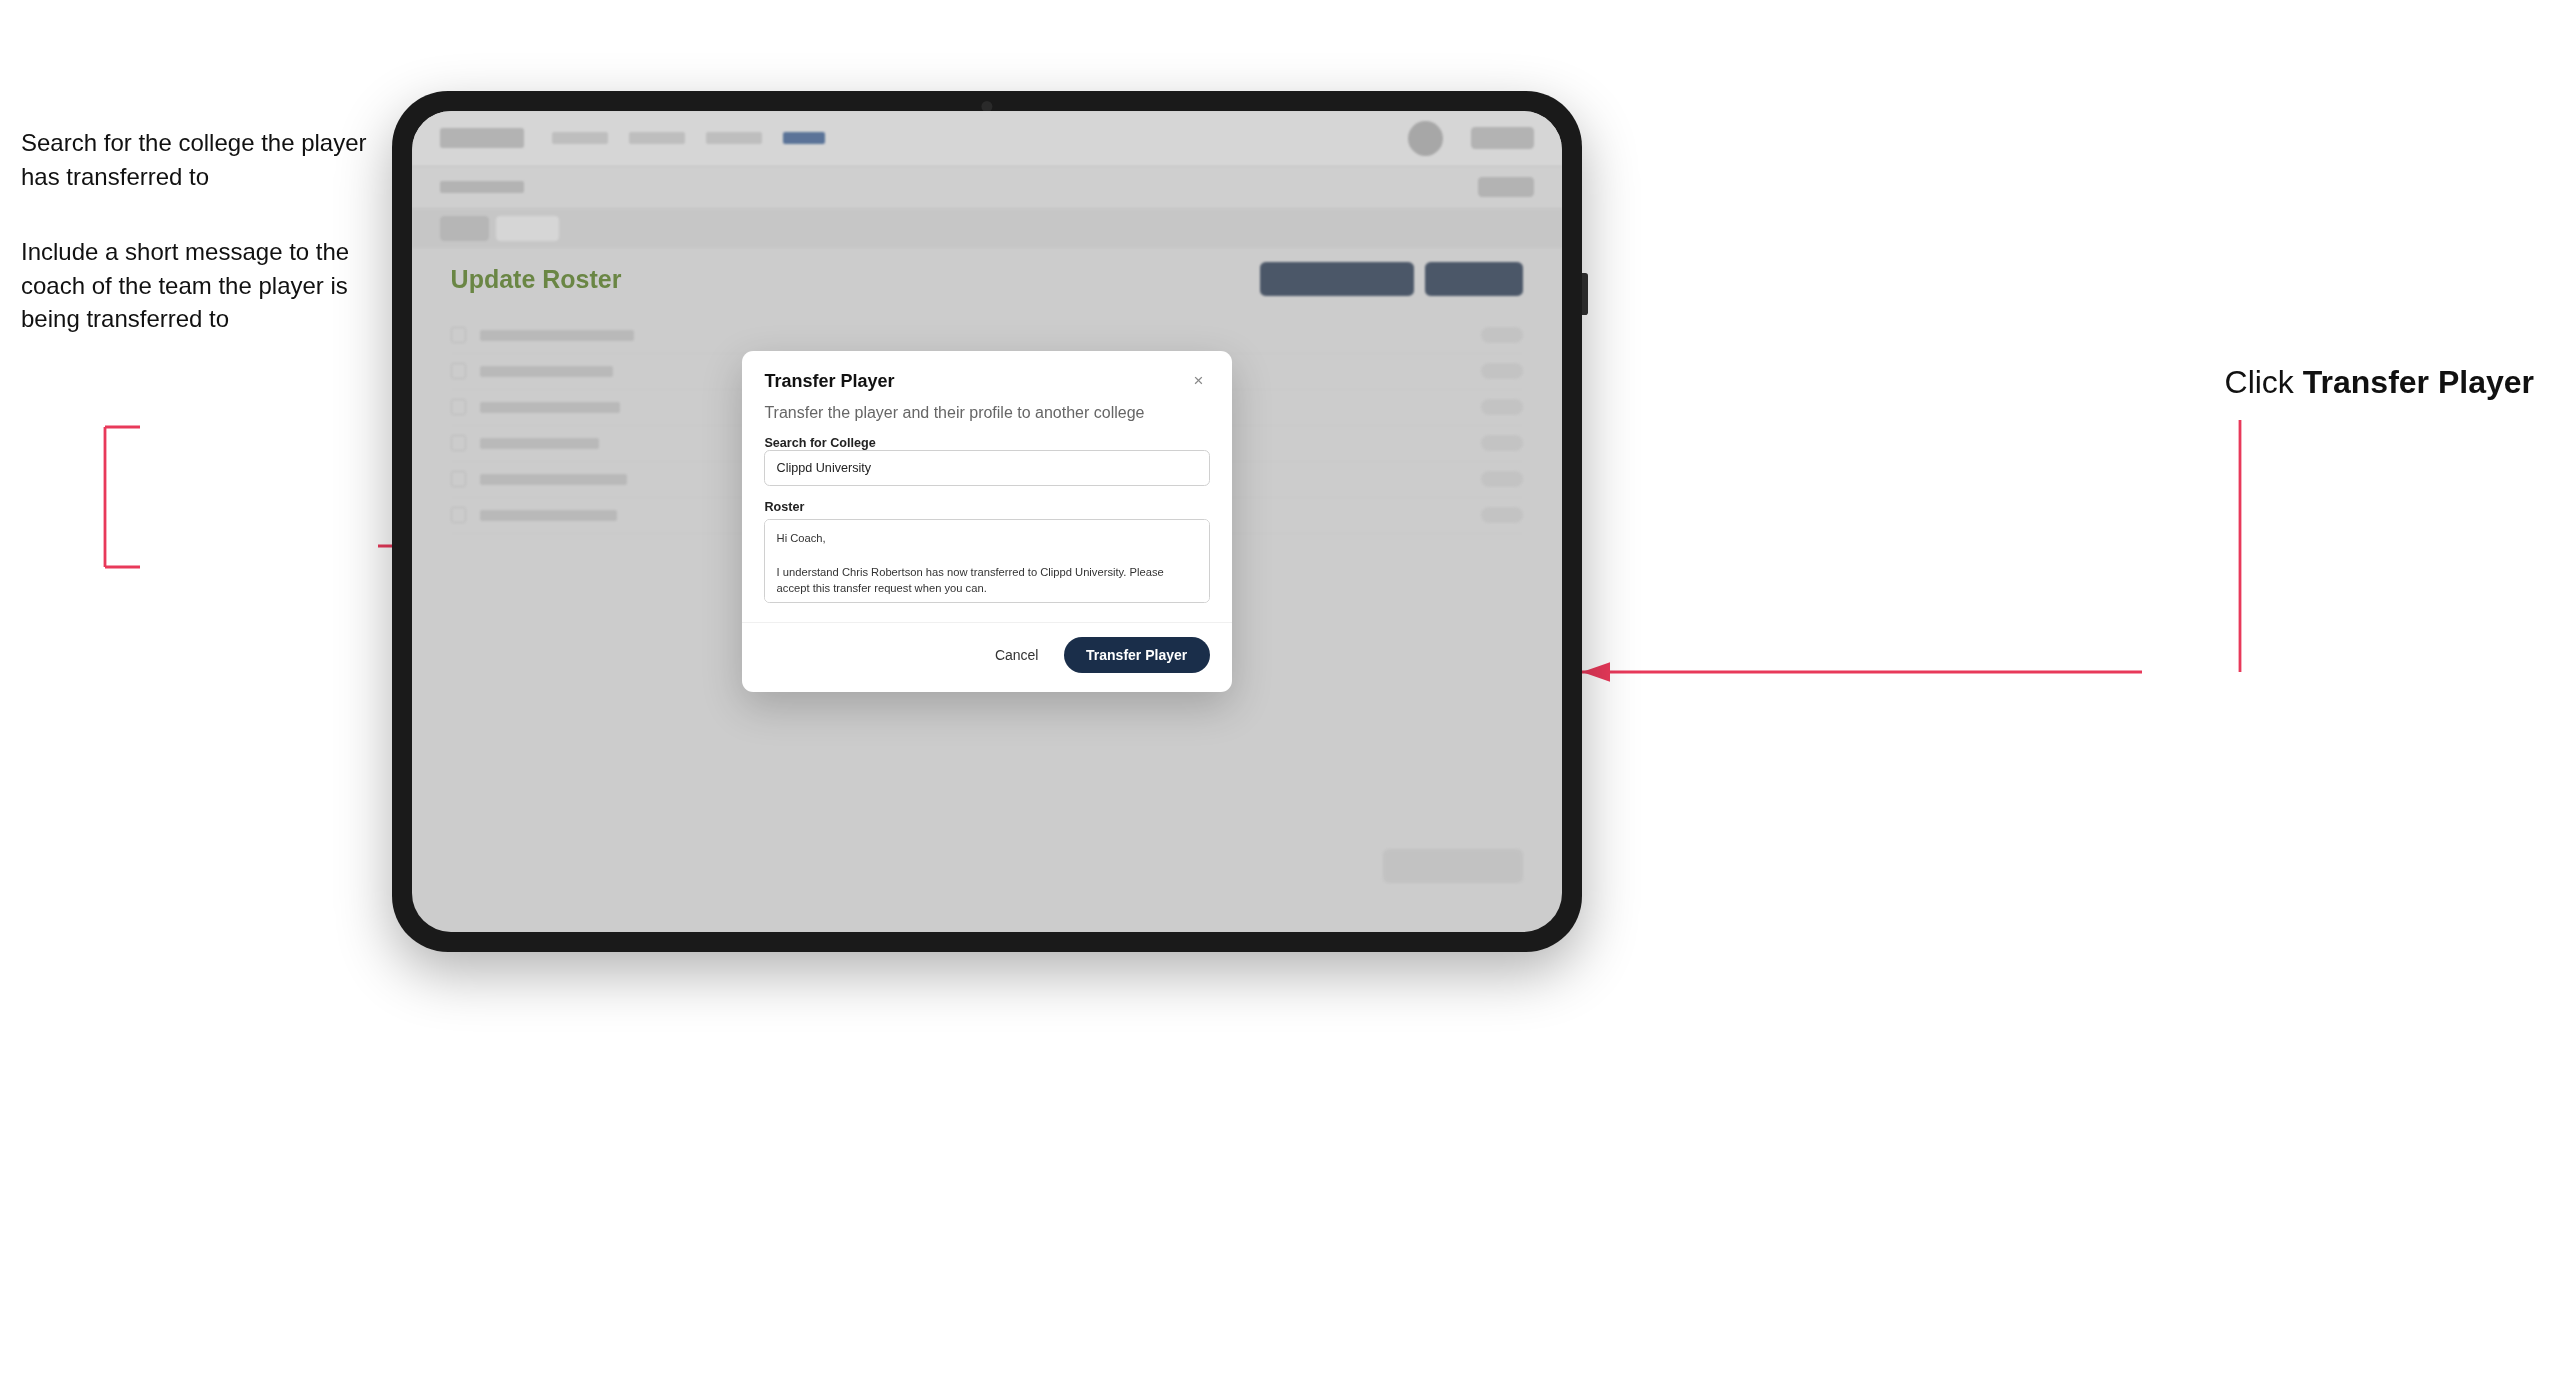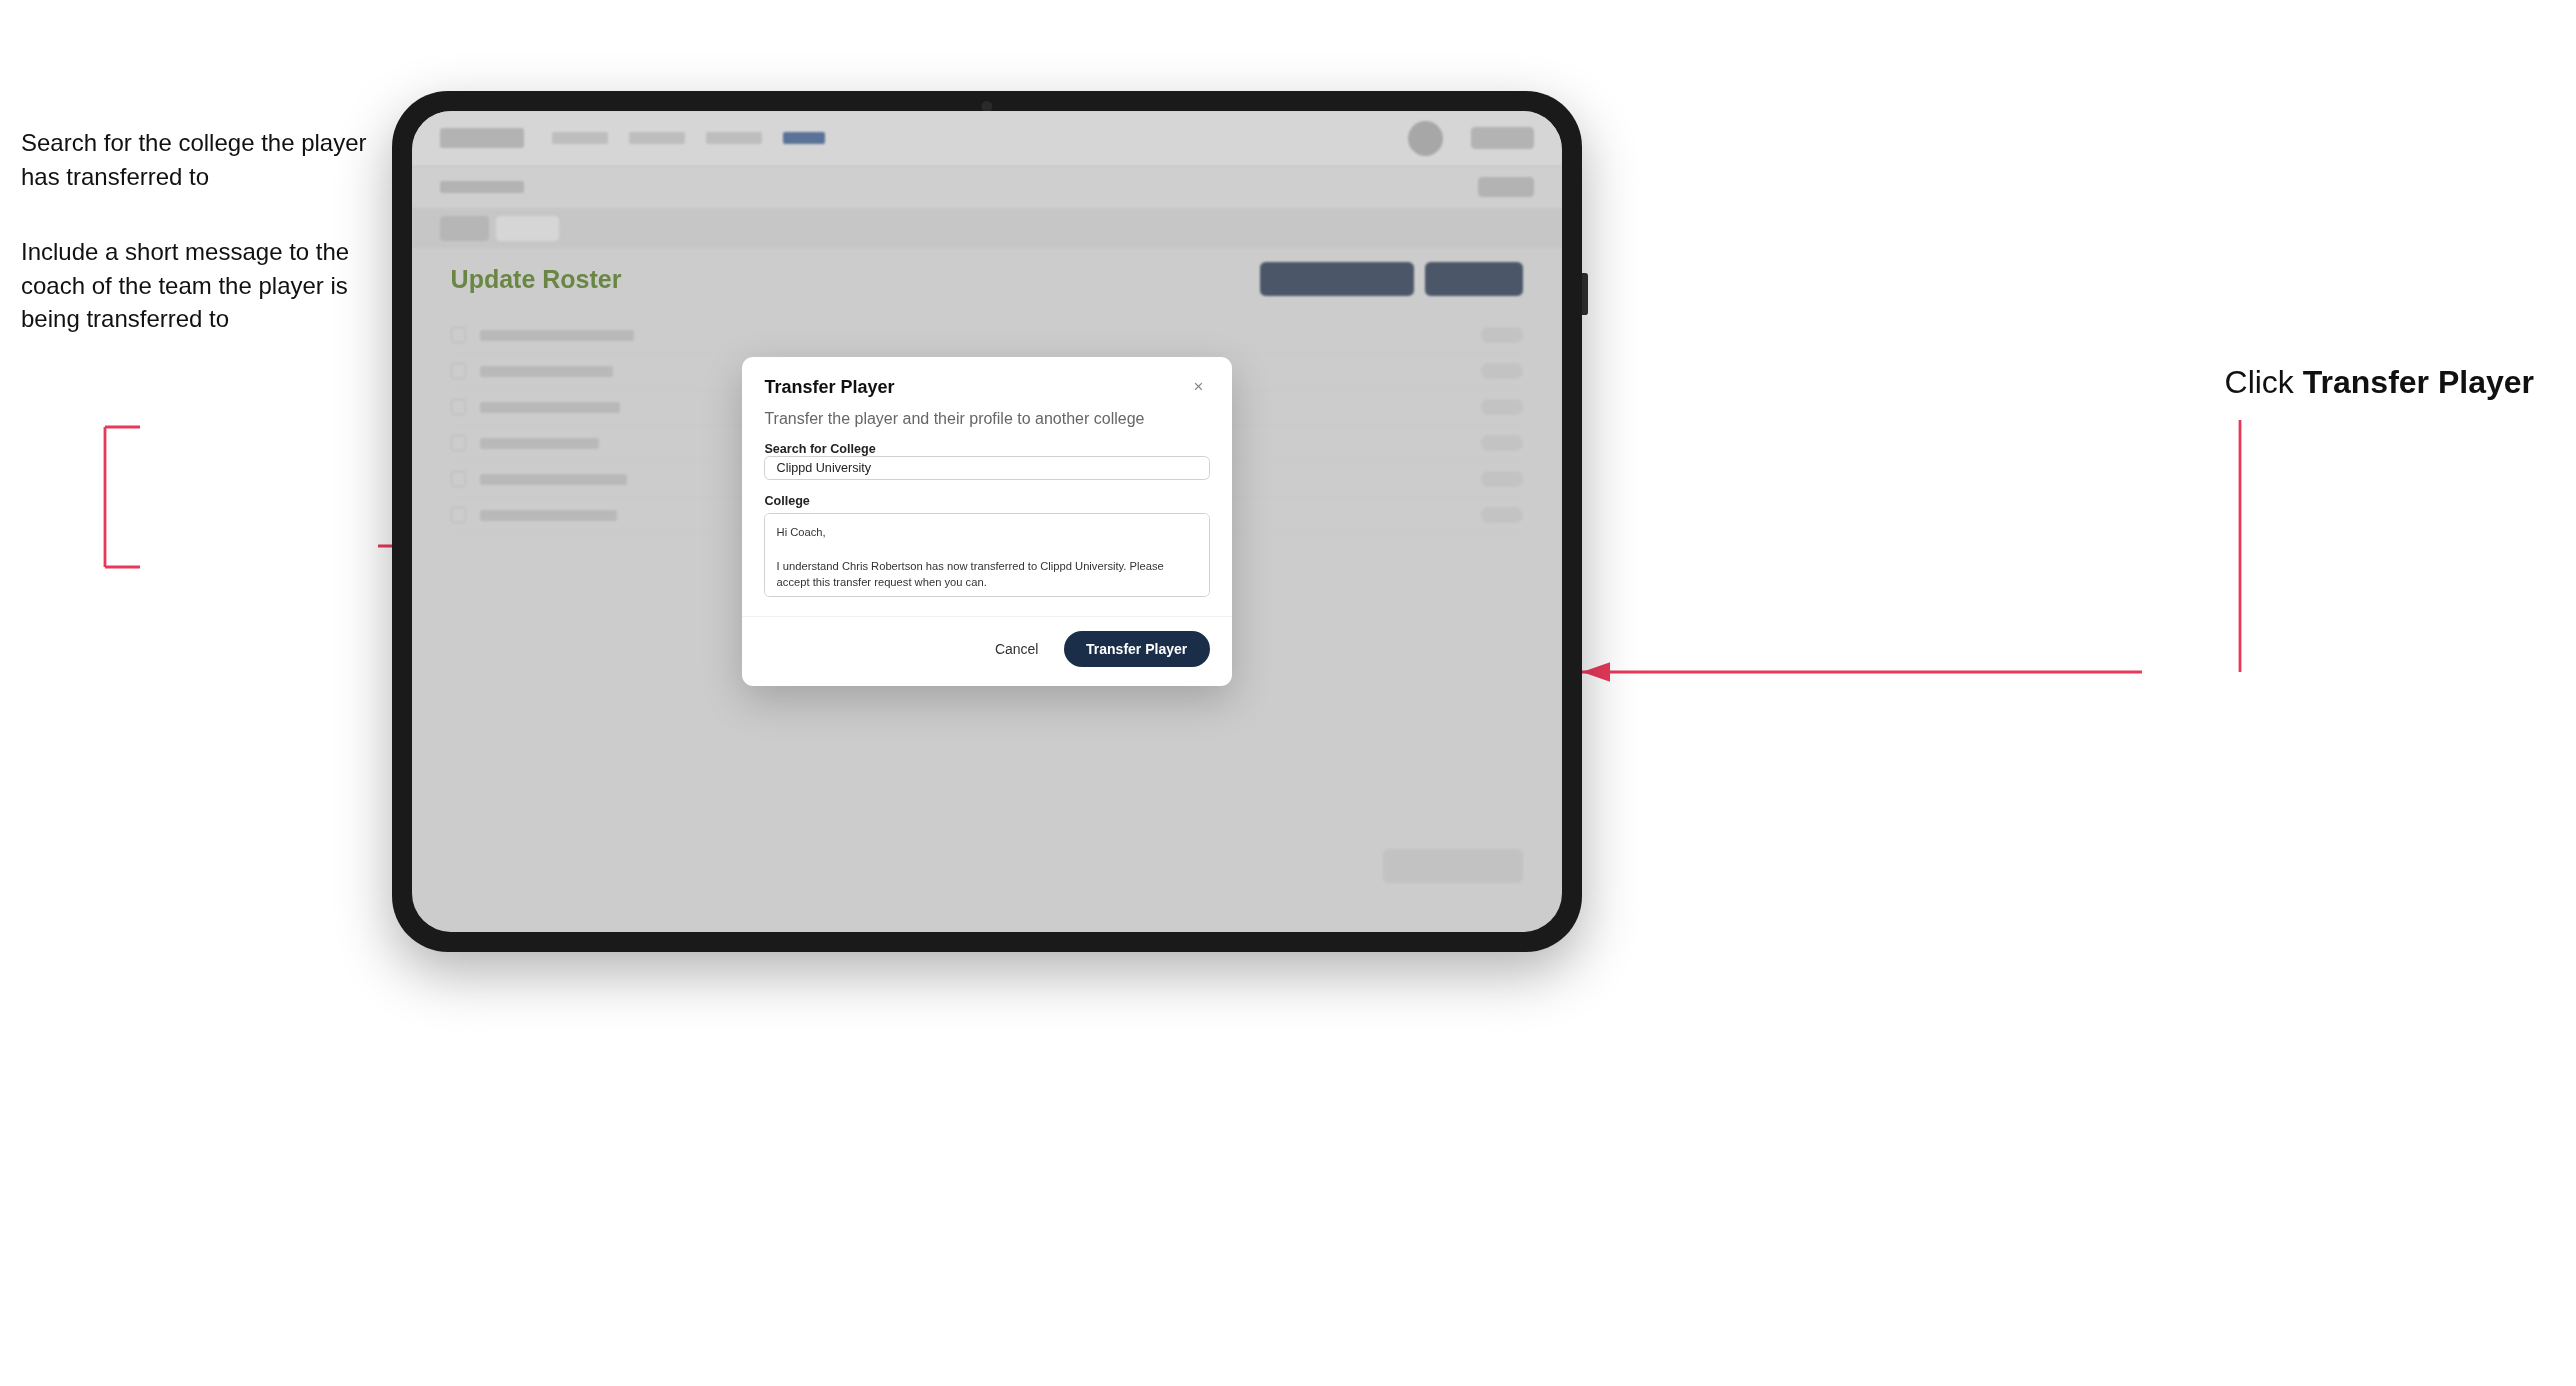--- a/index.html
+++ b/index.html
@@ -279,21 +279,21 @@
 
     .form-label {
       font-size: 12.6px;
       font-weight: 600;
       color: #222;
       margin-bottom: 0;
     }
 
     .form-input {
       width: 100%;
-      height: 24px;
+      height: 36px;
       border: 1px solid #d0d0d0;
       border-radius: 5.6px;
       padding: 0 11.2px;
       font-size: 12.6px;
       color: #222;
       margin-bottom: 14px;
       outline: none;
     }
 
     .form-label-msg {
@@ -478,21 +478,21 @@
         <div class="dialog-header">
           <span class="dialog-title">Transfer Player</span>
           <span class="dialog-close">×</span>
         </div>
 
         <div class="dialog-subtitle">Transfer the player and their profile to another college</div>
 
         <div class="dialog-body">
           <div class="form-label">Search for College</div>
           <input class="form-input" type="text" value="Clippd University" style="">
-          <div class="form-label-msg">College</div>
+          <div class="form-label-msg">Roster</div>
           <textarea class="form-textarea" style="">Hi Coach,
 
 I understand Chris Robertson has now transferred to Clippd University. Please accept this transfer request when you can.</textarea>
         </div>
 
         <div class="dialog-footer">
           <button class="btn-cancel">Cancel</button>
           <button class="btn-transfer">Transfer Player</button>
         </div>
 

